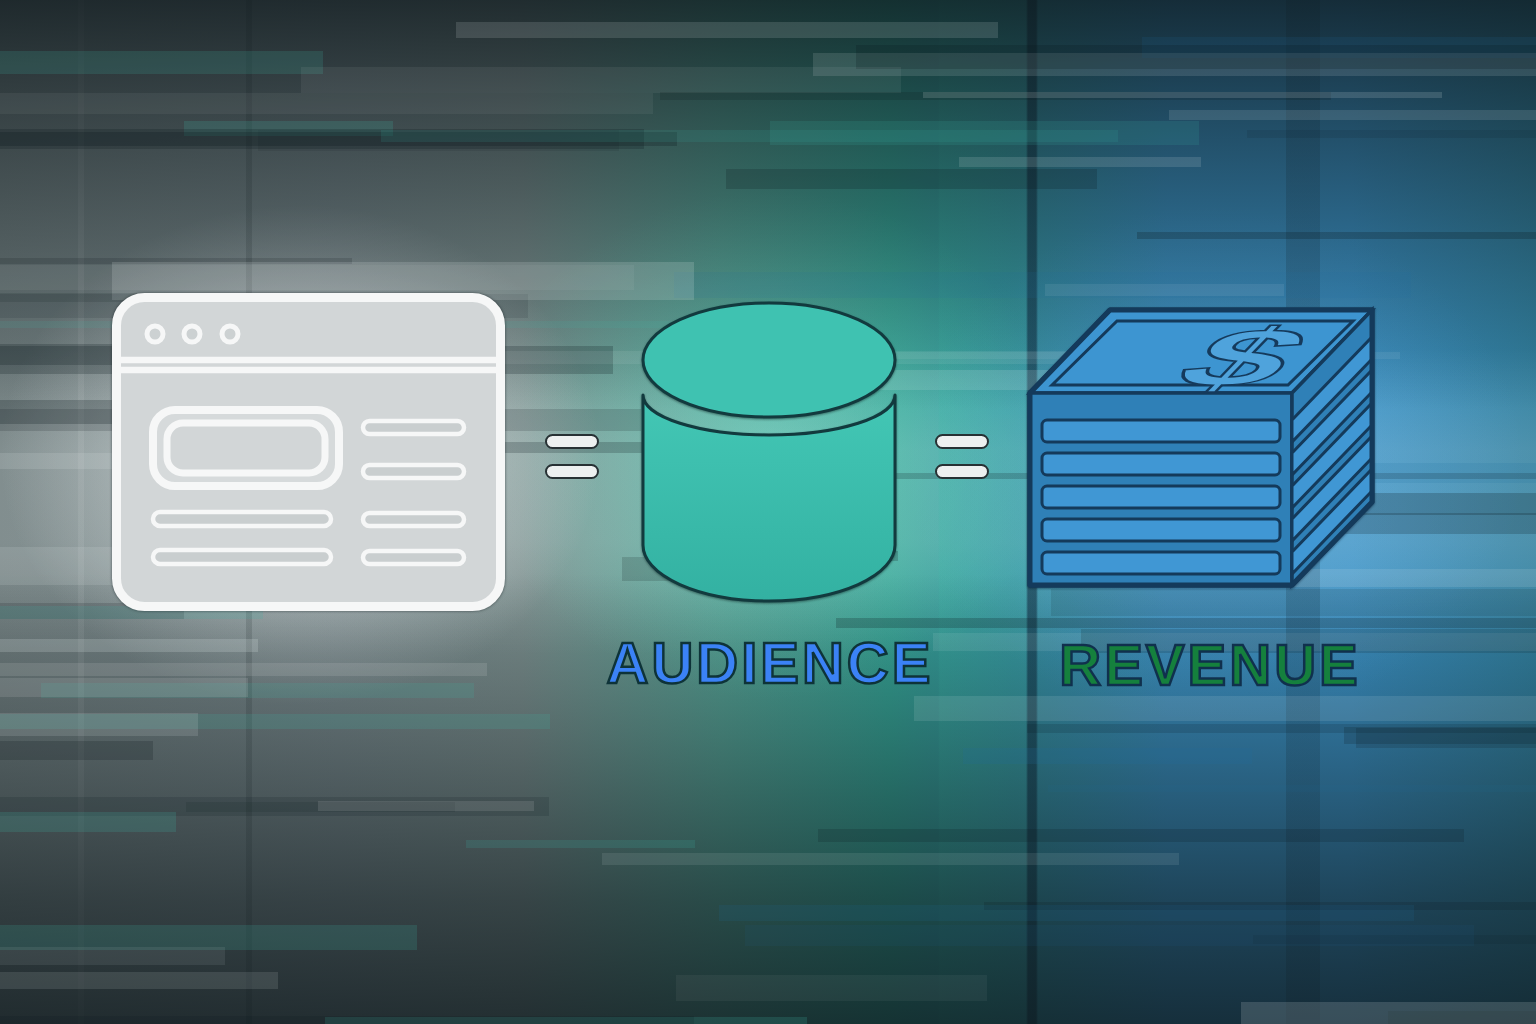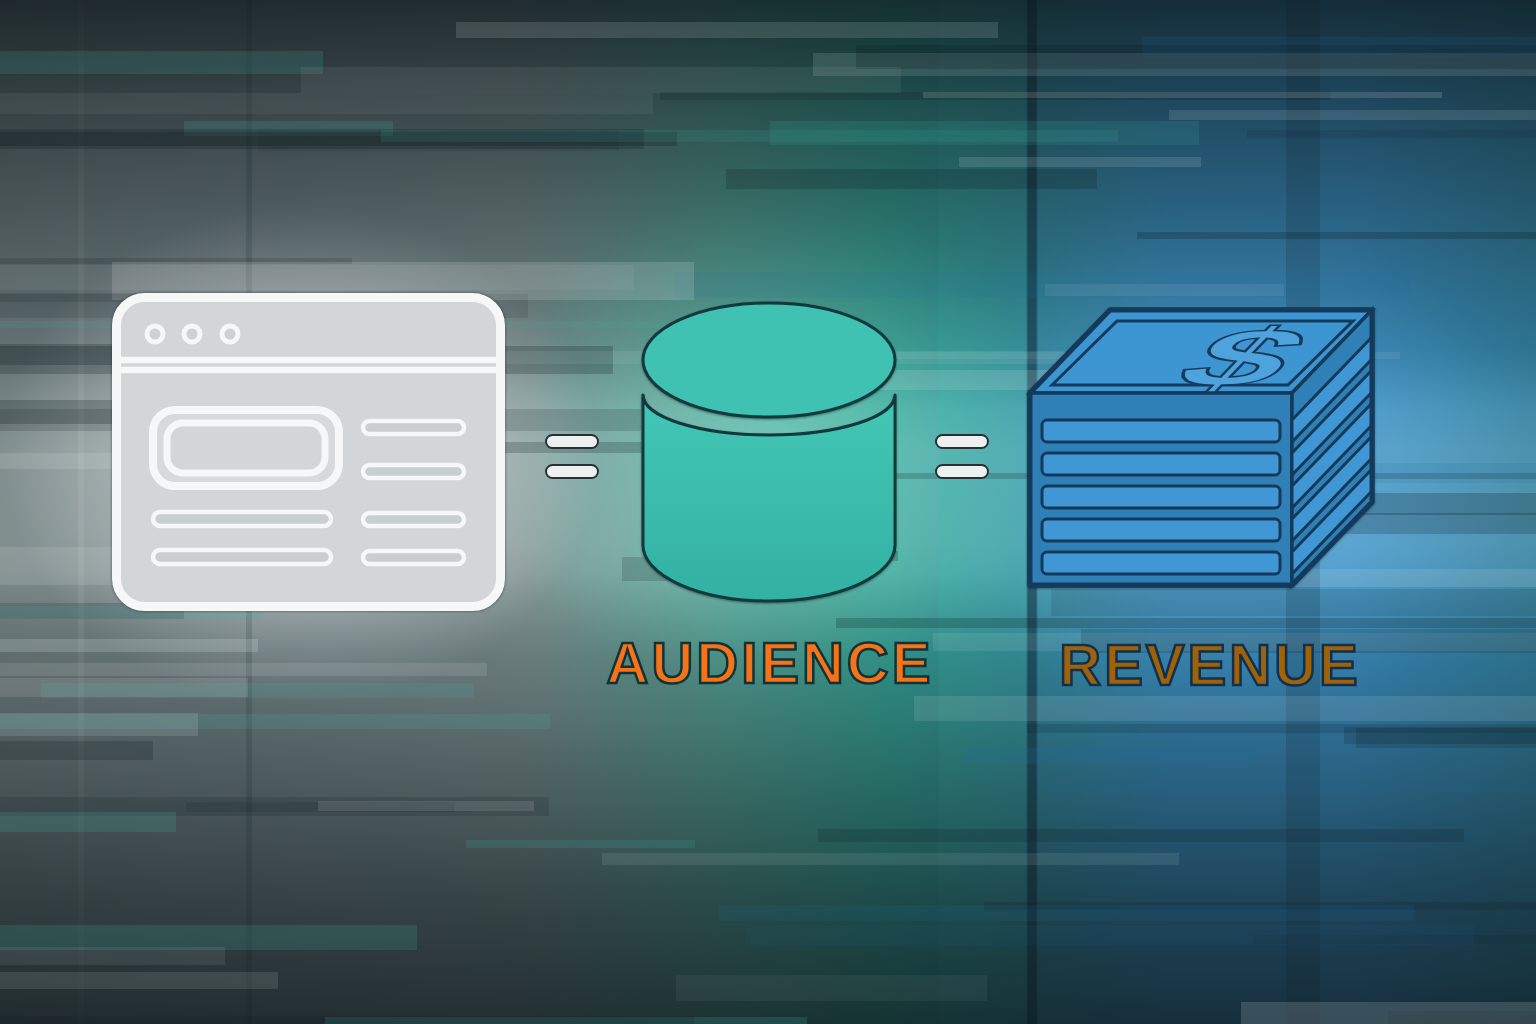--- a/index.html
+++ b/index.html
@@ -36,24 +36,24 @@
   .icon{position:absolute;}
   #browserIcon{left:112px;top:293px;filter:drop-shadow(0 0 1.5px rgba(25,35,38,.65));}
   #dbIcon{left:633px;top:299px;filter:drop-shadow(0 1px 1px rgba(10,30,30,.5));}
   #moneyIcon{left:1020px;top:302px;filter:drop-shadow(0 1px 1px rgba(8,25,45,.5));}
   .eqbar{position:absolute;width:54px;height:15px;border-radius:8px;
          background:#edf0f0;border:2px solid #273134;box-sizing:border-box;}
   
   .caption{position:absolute;text-align:center;font-weight:bold;font-size:58px;
            letter-spacing:3px;line-height:66px;
            font-family:"Liberation Sans",sans-serif;}
-  #audienceLabel{left:540px;top:630px;width:460px;color:#f97316;
+  #audienceLabel{left:540px;top:630px;width:460px;color:#3b82f6;
                  -webkit-text-stroke:2.5px #0e3338;}
   #audienceLabel span{display:block;}
-  #revenueLabel{left:990px;top:632px;width:440px;color:#a16207;
+  #revenueLabel{left:990px;top:632px;width:440px;color:#15803d;
                 -webkit-text-stroke:2.5px #10304d;}
 </style>
 </head>
 <body>
 
 <div id="stage">
   <div id="bg"></div>
   <div id="streaks">
       <div class="streak" style="left: 0px; top: 258px; width: 352px; height: 6px; background: rgba(10, 22, 26, 0.157);"></div>
       <div class="streak" style="left: 770px; top: 121px; width: 429px; height: 24px; background: rgba(60, 180, 165, 0.15);"></div>

